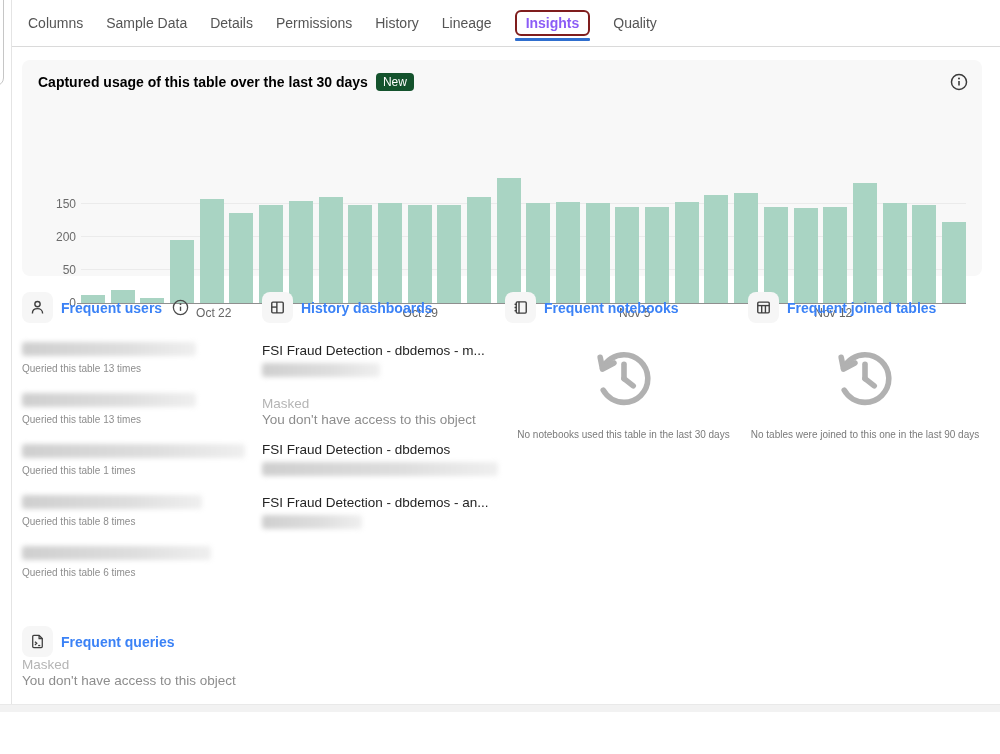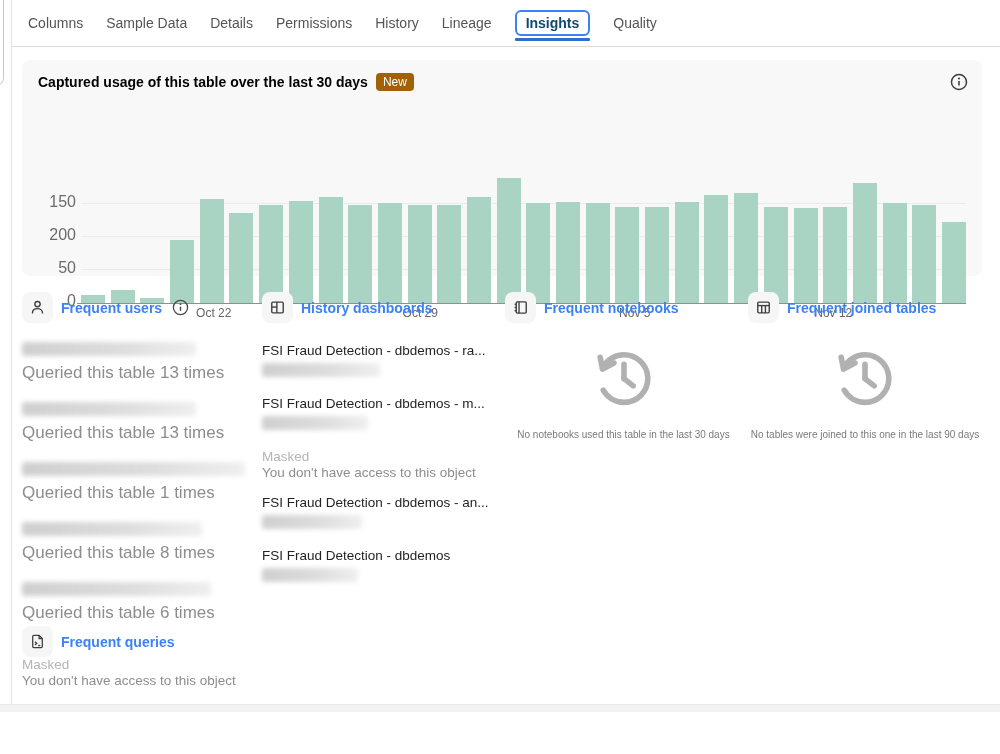--- a/index.html
+++ b/index.html
@@ -16,56 +16,56 @@
   
   .top-frag { position:absolute; top:-14px; height:22px; border:1px solid #d6d6d6; border-radius:8px; background:#fff; }
   .top-frag.a { left:496px; width:100px; }
   .top-frag.b { left:608px; width:104px; }
   .top-frag.c { left:718px; width:279px; border-color:#c3d2e4; }
 
   
   .tabs { position:absolute; left:12px; right:0; top:0; height:47px; display:flex; align-items:center;
     gap:23px; padding-left:16px; border-bottom:1px solid #dadada; background:#fff; }
   .tab { font-size:14px; color:#555; cursor:pointer; position:relative; padding:4px 0; white-space:nowrap; }
-  .tab.selected { color:#0c4a6e; font-weight:bold; border:2px solid #3b82f6; border-radius:6px; padding:3px 9px; }
+  .tab.selected { color:#8b5cf6; font-weight:bold; border:2px solid #7f1d1d; border-radius:6px; padding:3px 9px; }
   .tab.selected .underline { position:absolute; left:-2px; right:-2px; bottom:-7px; height:3px; background:#2f6ece; border-radius:1px; }
 
   
   .panel { position:absolute; left:22px; top:60px; width:960px; height:216px; background:#f8f8f8; border-radius:8px; }
   .panel-header { display:flex; align-items:center; gap:8px; padding:13px 16px 0 16px; }
   .panel-title { font-size:14px; font-weight:bold; color:#000000; }
-  .badge { background:#a16207; color:#fff; font-size:12px; padding:2px 7px; border-radius:4px; }
+  .badge { background:#14532d; color:#fff; font-size:12px; padding:2px 7px; border-radius:4px; }
   .panel-info { position:absolute; right:14px; top:13px; width:18px; height:18px; cursor:pointer; }
 
   
   .chart-wrap { position:absolute; left:59px; right:16px; top:111px; height:132px; }
   .gridline { position:absolute; left:0; right:0; height:1px; background:#ebebeb; }
   .bars { position:absolute; left:0; right:0; bottom:0; top:0; display:flex; align-items:flex-end; justify-content:space-between; }
   .bar { width:24px; background:#a9d4c3; }
   .baseline { position:absolute; left:-4px; right:0; bottom:-1px; height:1px; background:#8f8f8f; }
   .yticks { position:absolute; left:-45px; top:111px; width:40px; height:132px; }
-  .ytick { position:absolute; right:0; font-size:16px; color:#6b6b6b;text-align:center; }
+  .ytick { position:absolute; right:0; font-size:12px; color:#6b6b6b;text-align:center; }
   .xticks { position:absolute; left:59px; right:16px; top:246px; height:16px; }
   .xtick { position:absolute; transform:translateX(-50%); font-size:12px; color:#666; white-space:nowrap; }
 
   
   .col { position:absolute; top:292px; }
   .col-users { left:22px; width:233px; }
   .col-dash { left:262px; width:236px; }
   .col-nb { left:505px; width:237px; }
   .col-jt { left:748px; width:234px; }
   .sec-header { display:flex; align-items:center; gap:8px; }
   .tile { width:31px; height:31px; border-radius:8px; background:#f6f6f6; display:flex; align-items:center; justify-content:center; flex:none; }
   .sec-title { font-size:14px; font-weight:bold; color:#3b82f6; white-space:nowrap; }
   .inline-info { width:17px; height:17px; margin-left:2px; cursor:pointer; }
 
   .list { margin-top:19px; }
   .masked-bar { height:14px; border-radius:3px; background:linear-gradient(90deg,#cfcfcf,#dedede 60%,#efefef); filter:blur(2.5px); }
   .m-entry { margin-bottom:19px; }
-  .entry-detail { margin-top:7px; font-size:17px; color:#8d8d8d; }
+  .entry-detail { margin-top:7px; font-size:10px; color:#8d8d8d; }
   .col-users .m-entry:nth-child(1) .masked-bar { width:174px; }
   .col-users .m-entry:nth-child(2) .masked-bar { width:174px; }
   .col-users .m-entry:nth-child(3) .masked-bar { width:223px; }
   .col-users .m-entry:nth-child(4) .masked-bar { width:180px; }
   .col-users .m-entry:nth-child(5) .masked-bar { width:189px; }
 
   .dash-list { margin-top:20px; }
   .dash-entry { margin-bottom:19px; }
   .dash-link { font-size:13.5px; color:#242424; cursor:pointer; display:block; }
   .dash-entry .masked-bar { margin-top:5px; }
@@ -224,37 +224,33 @@
         <svg width="17" height="17" viewBox="0 0 16 16" fill="none" stroke="#3f3f3f" stroke-width="1.3">
             <rect x="2.6" y="2.9" width="10.8" height="10.2" rx="1"></rect>
             <line x1="7.4" y1="2.9" x2="7.4" y2="13.1"></line>
             <line x1="2.6" y1="7.6" x2="7.4" y2="7.6"></line>
           </svg>
       </span>
       <span class="sec-title">History dashboards</span>
     </div>
     <div class="dash-list">
       <div class="dash-entry">
-        <a class="dash-link">FSI Fraud Detection - dbdemos - ra...</a>
-        <div class="masked-bar"></div>
-      </div>
-      <div class="dash-entry">
         <a class="dash-link">FSI Fraud Detection - dbdemos - m...</a>
         <div class="masked-bar"></div>
       </div>
       <div class="dash-entry masked-block">
         <div class="masked-label">Masked</div>
         <div class="masked-note">You don't have access to this object</div>
       </div>
       <div class="dash-entry">
+        <a class="dash-link">FSI Fraud Detection - dbdemos</a>
+        <div class="masked-bar"></div>
+      </div>
+      <div class="dash-entry">
         <a class="dash-link">FSI Fraud Detection - dbdemos - an...</a>
-        <div class="masked-bar"></div>
-      </div>
-      <div class="dash-entry">
-        <a class="dash-link">FSI Fraud Detection - dbdemos</a>
         <div class="masked-bar"></div>
       </div>
     </div>
   </div>
 
   <div class="col col-nb">
     <div class="sec-header">
       <span class="tile">
         <svg width="17" height="17" viewBox="0 0 16 16" fill="none" stroke="#3f3f3f" stroke-width="1.3">
             <rect x="4" y="2.7" width="9.4" height="10.6" rx="1"></rect>

